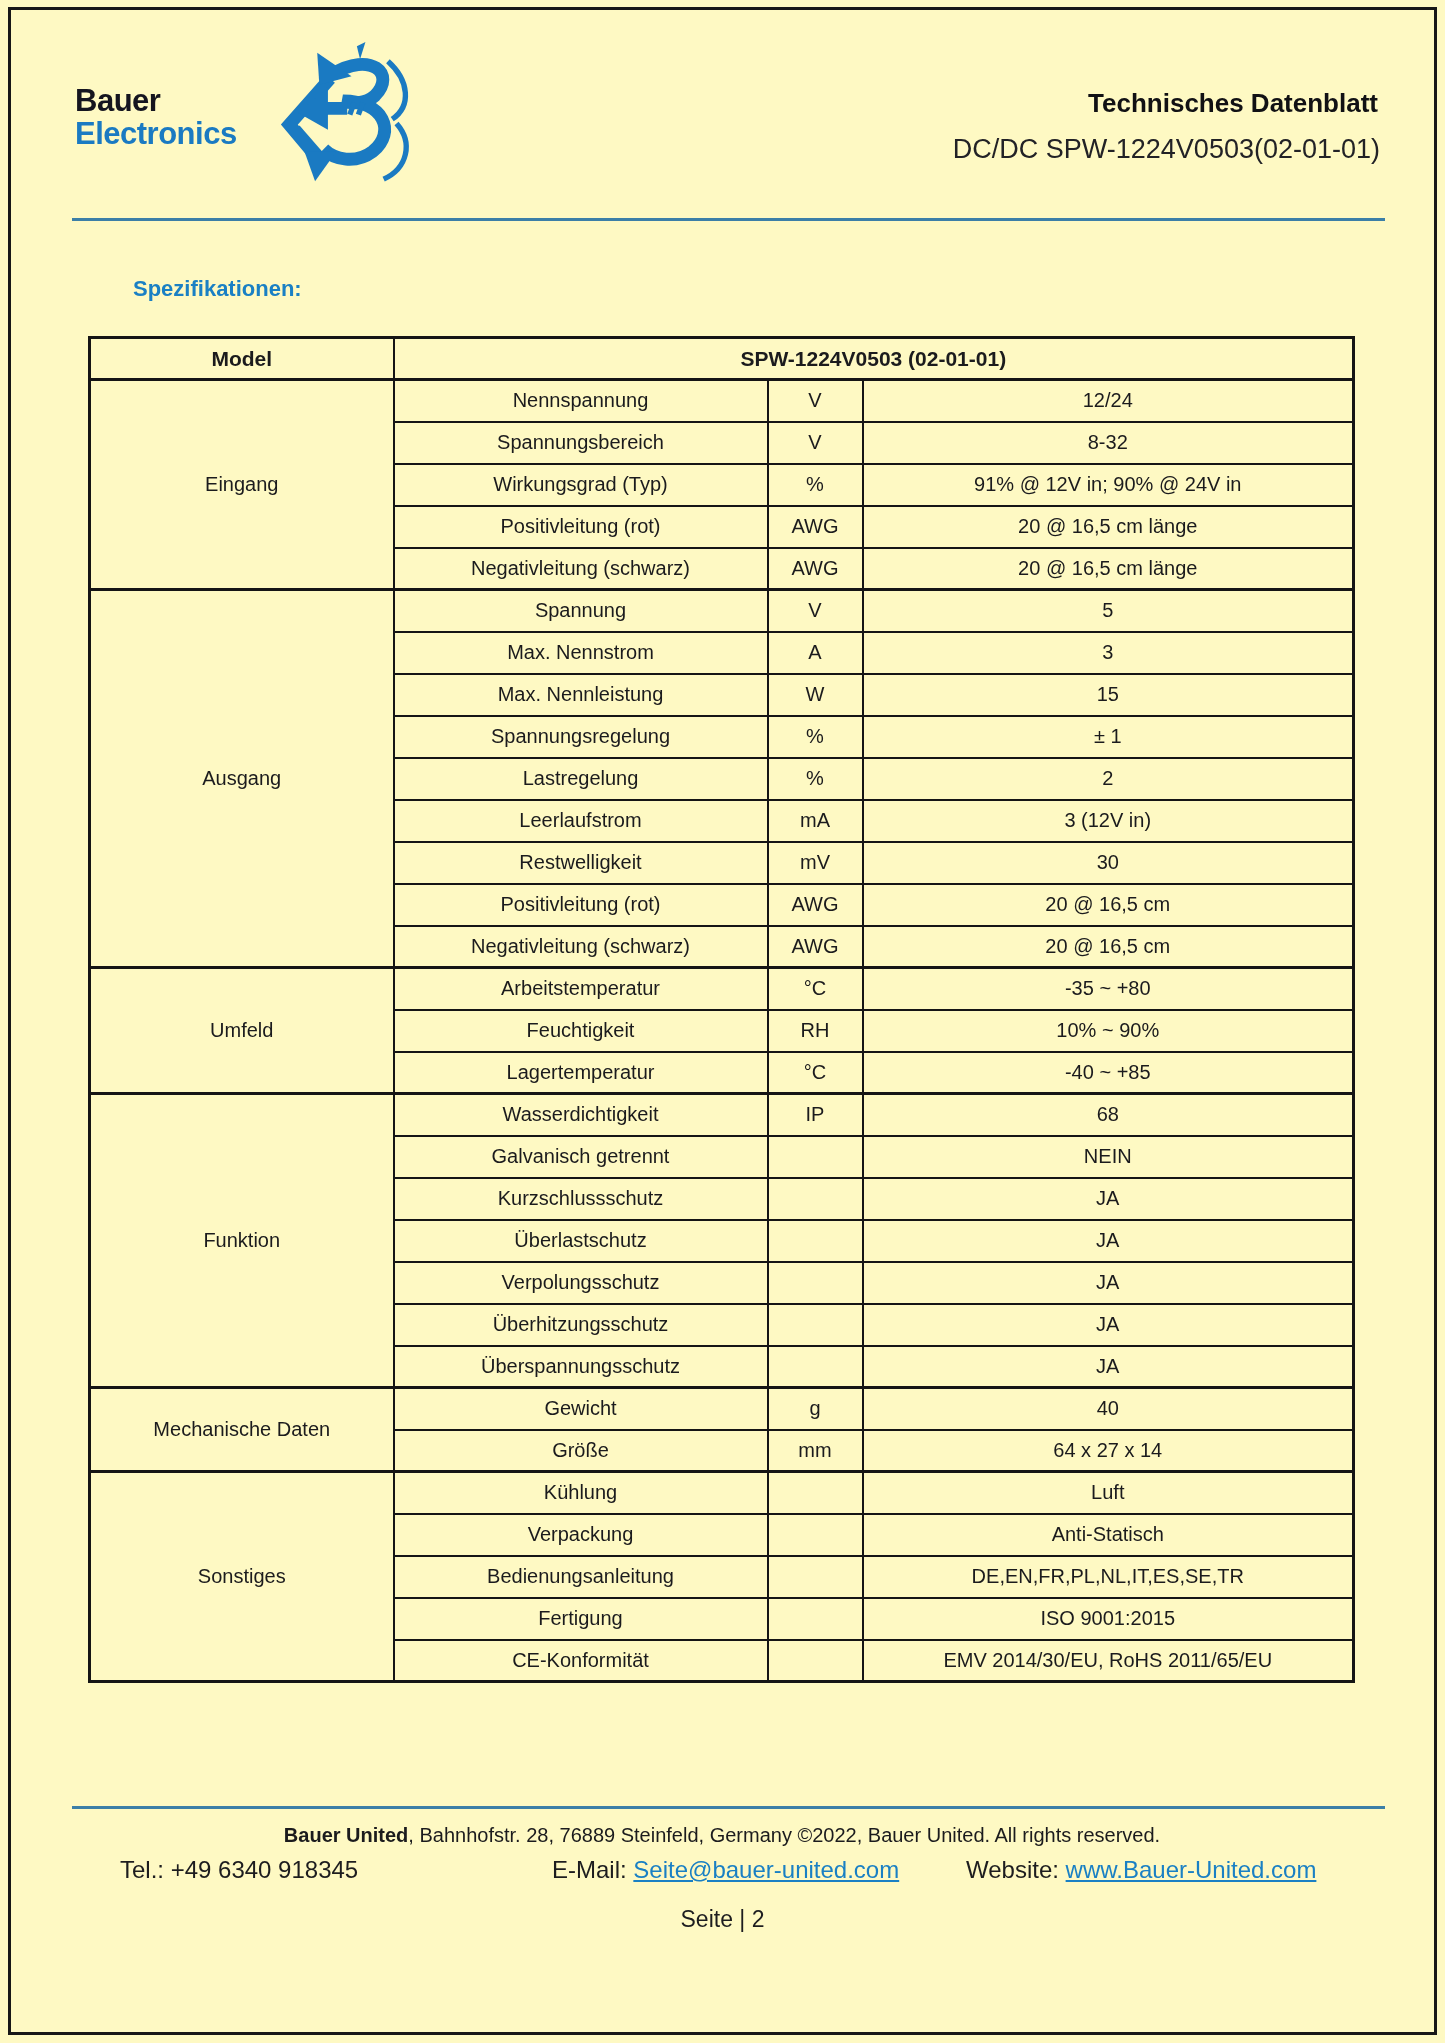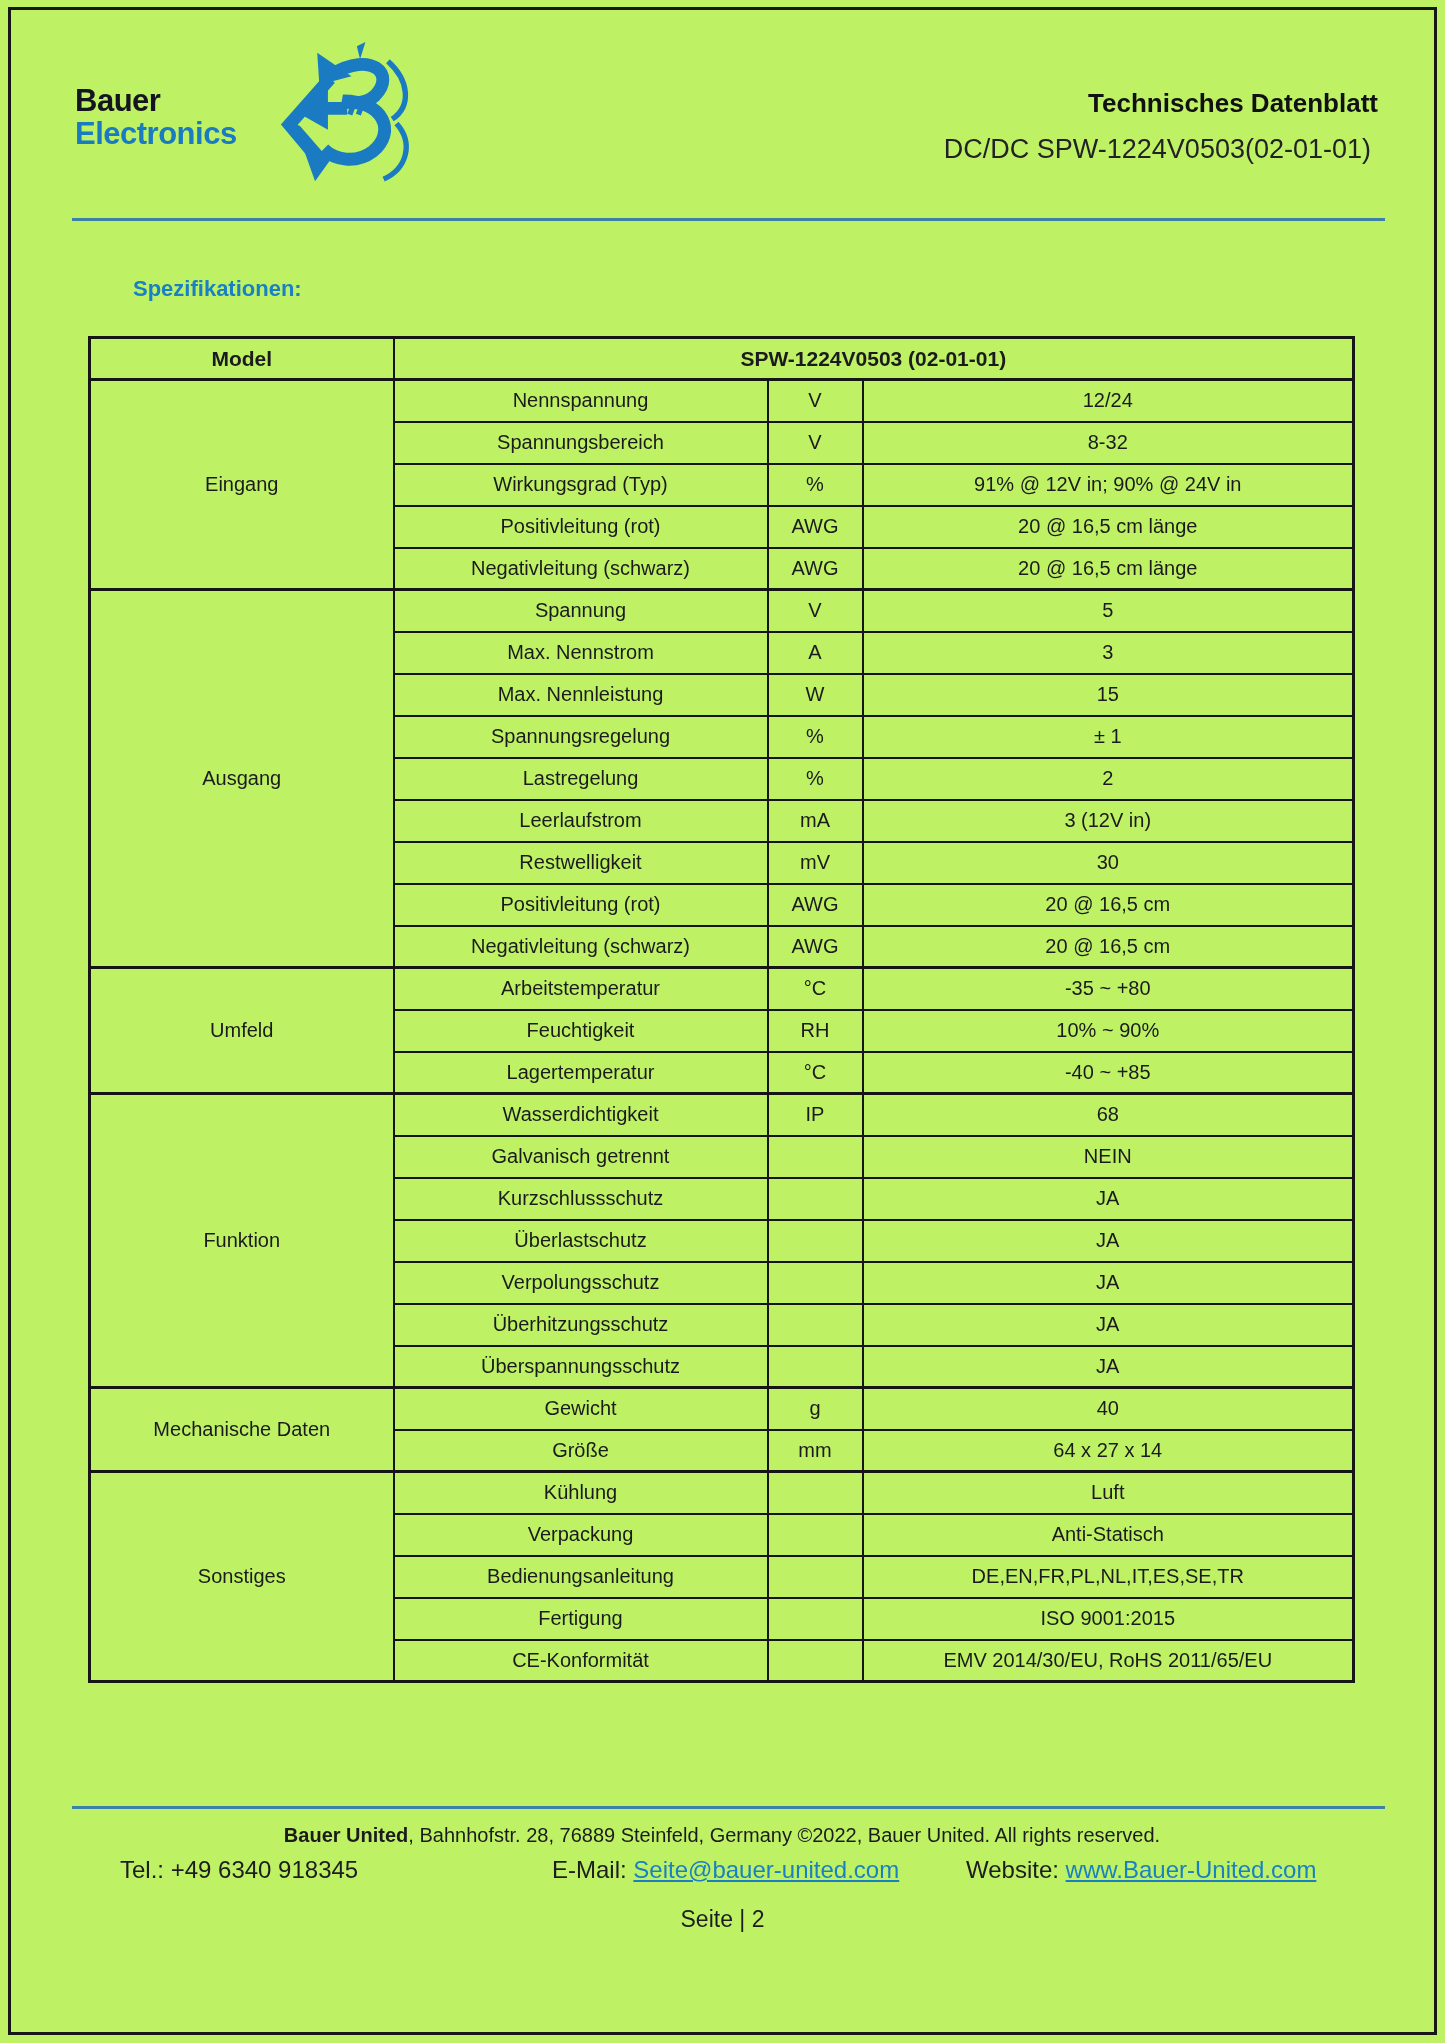--- a/index.html
+++ b/index.html
@@ -1,35 +1,35 @@
 <!DOCTYPE html>
 <html><head>
 <meta charset="utf-8">
 <style>
   html,body { margin:0; padding:0; background:#ffffff; }
   .page {
     position:relative; width:1445px; height:2043px;
-    background:#bef264; overflow:hidden;
+    background:#fef9c3; overflow:hidden;
     font-family:"Liberation Sans", sans-serif;
     color:#1d1d1f;
   }
   .frame {
     position:absolute; left:8px; top:7px; right:8px; bottom:8px;
     border:3px solid #171717; pointer-events:none;
   }
 
   
   .logo-text { position:absolute; left:75px; top:84px; line-height:33px;
                font-weight:bold; font-size:31px; letter-spacing:-0.5px; }
   .logo-line1 { color:#15151f; display:block; }
   .logo-line2 { color:#1a7ac2; display:block; }
   .brand-mark { position:absolute; left:264px; top:42px; width:160px; height:150px; }
 
   .doc-title    { position:absolute; right:67px; top:88px;  font-size:26px; font-weight:bold;  color:#111114; text-align:right; }
-  .doc-subtitle { position:absolute; right:74px; top:134px; font-size:27px; font-weight:normal; color:#222226; text-align:right; }
+  .doc-subtitle { position:absolute; right:65px; top:134px; font-size:27px; font-weight:normal; color:#222226; text-align:right; }
 
   .rule { position:absolute; left:72px; width:1313px; height:3px; background:#3c7fa7; }
   .rule-top    { top:218px; }
   .rule-footer { top:1806px; }
 
   .section-heading { position:absolute; left:133px; top:276px;
                      font-size:22px; font-weight:bold; color:#1a80c4; }
 
   
   .spec-table-wrap { position:absolute; left:88px; top:336px; }

